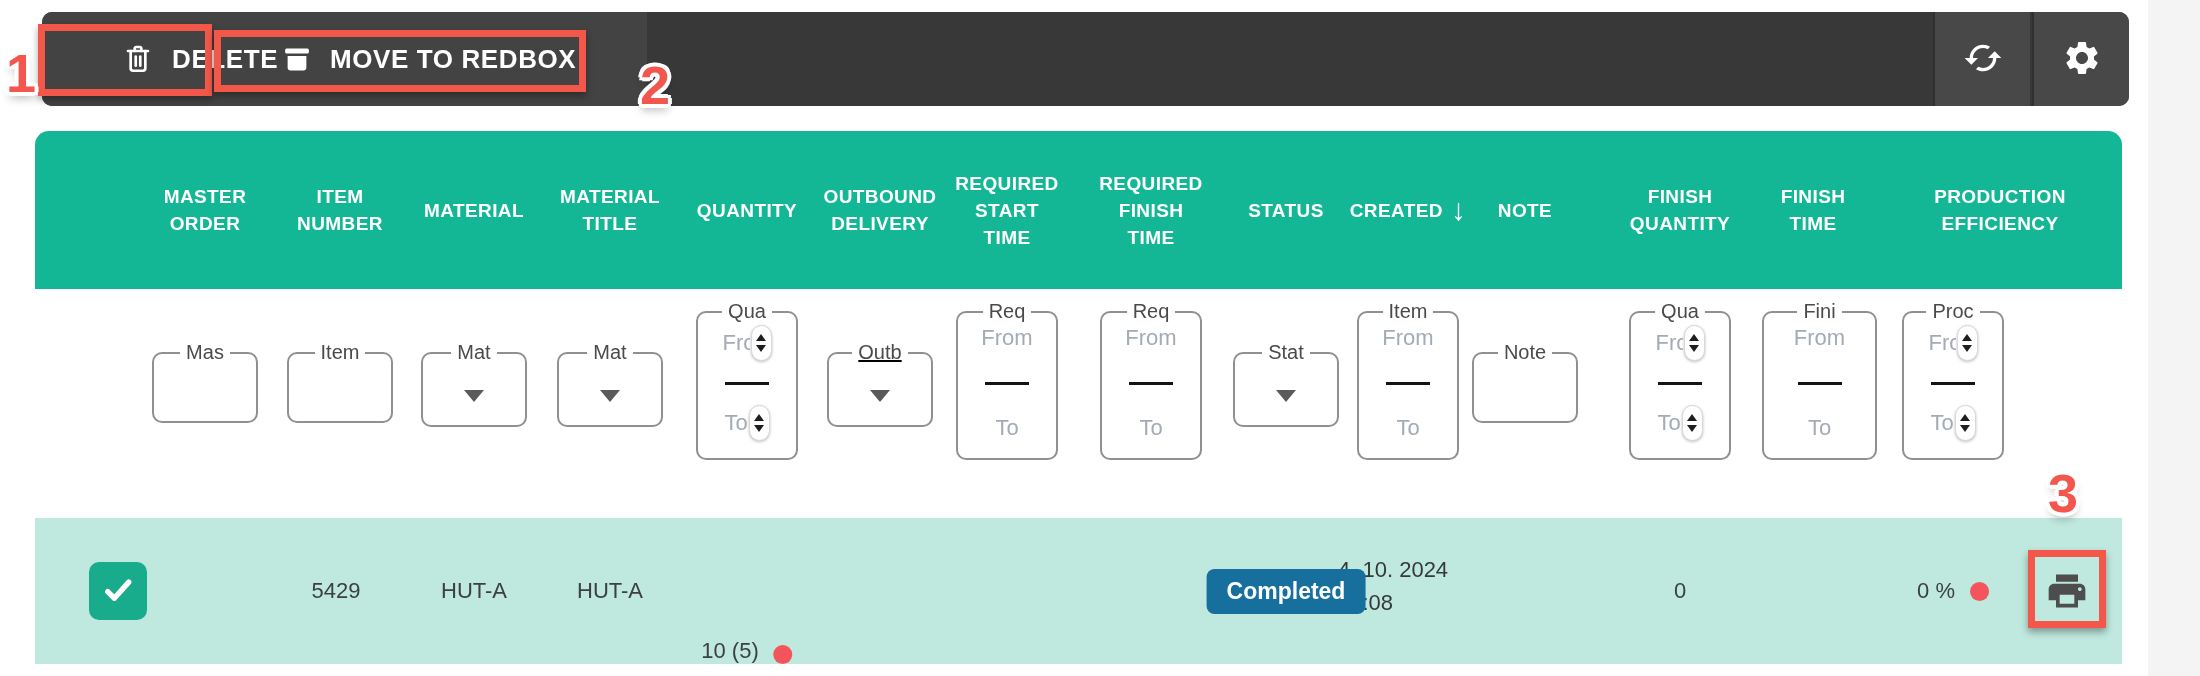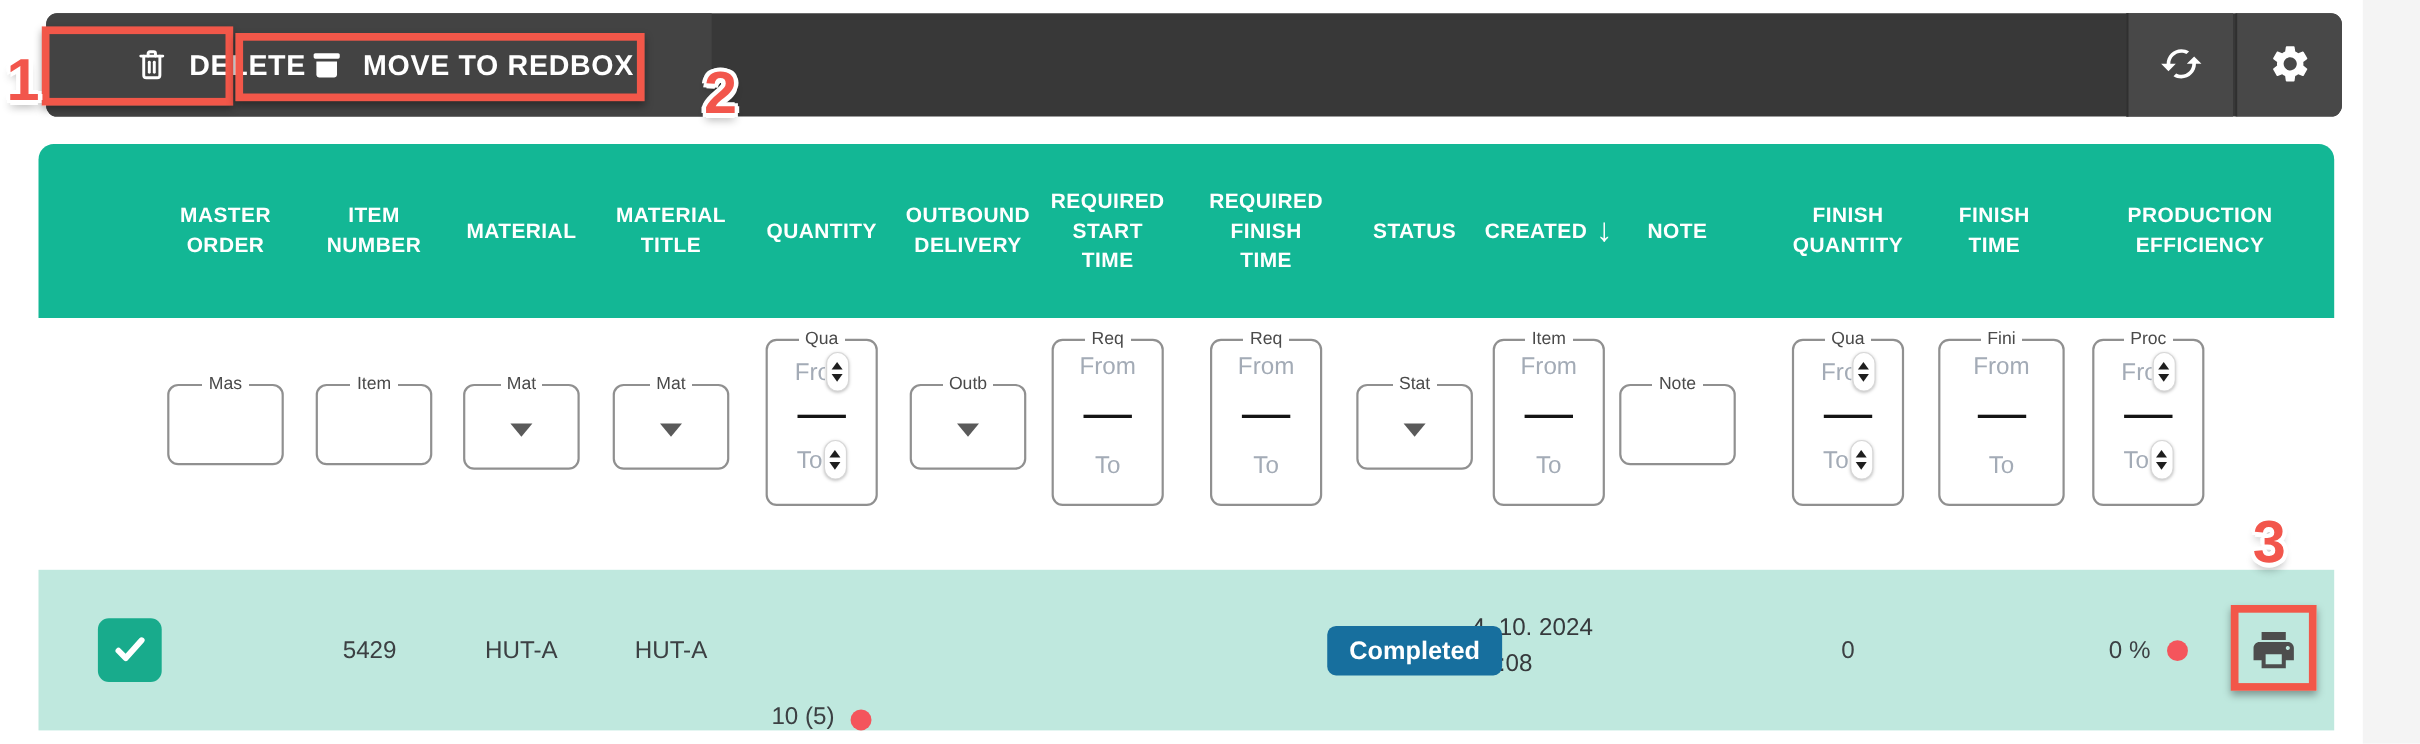--- a/index.html
+++ b/index.html
@@ -40,21 +40,21 @@
   .hcheckbox::after { content:""; position:absolute; left:50%; top:50%; transform:translate(-50%,-50%); width:20px; height:5px; background:#fff; border-radius:1px; }
   .hcell { position:absolute; top:131px; height:158px; width:170px; transform:translateX(-50%);
            display:flex; flex-direction:column; align-items:center; justify-content:center;
            color:#fff; font-weight:bold; font-size:19px; line-height:27px; letter-spacing:0.4px; text-align:center; cursor:pointer; }
   .hline { display:block; white-space:nowrap; }
   .hline-row { display:flex; align-items:center; white-space:nowrap; }
   .sort-arrow { font-size:30px; font-weight:bold; margin-left:8px; line-height:20px; }
 
   
   fieldset.flt { position:absolute; margin:0; padding:0; border:2px solid #909090; border-radius:10px; background:#fff; cursor:text; }
-  fieldset.flt legend { margin:0 auto; padding:0 6px; font-size:16px; color:#4a4a4a; white-space:nowrap; overflow:hidden; max-width:74px; text-align:center; }
+  fieldset.flt legend { margin:0 auto; padding:0 6px; font-size:20px; color:#4a4a4a; white-space:nowrap; overflow:hidden; max-width:74px; text-align:center; }
   .select-arrow { position:absolute; left:50%; transform:translateX(-50%); top:26px;
                   width:0; height:0; border-left:10px solid transparent; border-right:10px solid transparent; border-top:12px solid #5a5a5a; }
   .range-body { display:flex; flex-direction:column; align-items:center; justify-content:space-between; height:118px; padding-top:2px; }
   .ph { color:#a3abb6; font-size:22px; white-space:nowrap; overflow:hidden; }
   .ph.clip { max-width:27px; }
   .range-divider { width:44px; height:3px; background:#141414; }
   .num-row { display:flex; align-items:center; gap:1px; }
   .spinner { width:21px; height:36px; border:1px solid #d7d7d7; border-radius:11px; background:#fff; box-shadow:0 1px 3px rgba(0,0,0,0.25);
              display:flex; flex-direction:column; align-items:center; justify-content:center; gap:4px; cursor:pointer; }
   .tri-up { width:0; height:0; border-left:5px solid transparent; border-right:5px solid transparent; border-bottom:7px solid #1e1e1e; }
@@ -212,21 +212,21 @@
         <div class="range-divider"></div>
         <div class="num-row">
           <span class="ph clip">To</span>
           <span class="spinner">
             <span class="tri-up"></span>
             <span class="tri-down"></span>
           </span>
         </div>
       </div>
     </fieldset>
-    <fieldset class="flt" style="left: 827px; top: 341px; width: 106px; height: 86px;">
+    <fieldset class="flt" style="left: 827px; top: 341px; width: 106px; height: 86px; text-decoration: underline;">
       <legend>Outb</legend>
       <div class="select-arrow"></div>
     </fieldset>
     <fieldset class="flt" style="left: 956px; top: 300px; width: 102px; height: 160px;">
       <legend>Req</legend>
       <div class="range-body">
         <div class="num-row">
           <span class="ph">From</span>
         </div>
         <div class="range-divider"></div>

